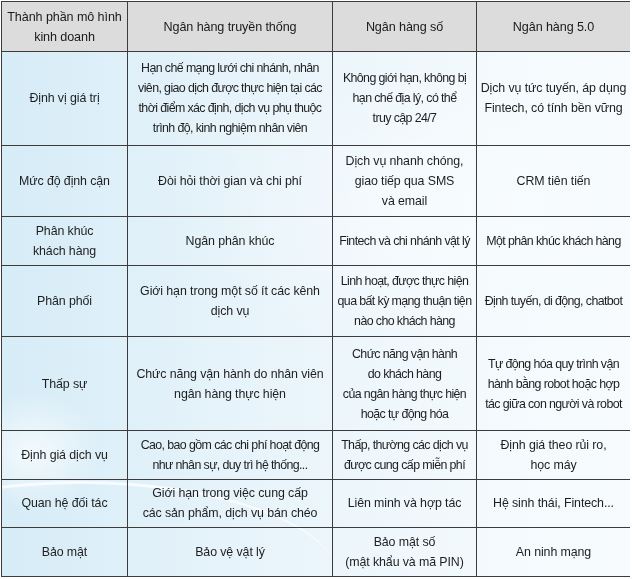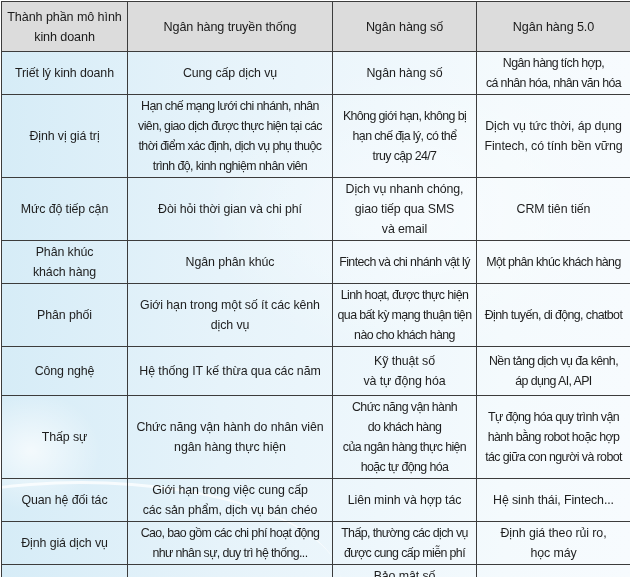--- a/index.html
+++ b/index.html
@@ -78,41 +78,34 @@
     <thead>
       <tr style="height:50px;">
         <th>Thành phần mô hình
 kinh doanh</th>
         <th>Ngân hàng truyền thống</th>
         <th>Ngân hàng số</th>
         <th>Ngân hàng 5.0</th>
       </tr>
     </thead>
     <tbody>
-      <tr style="height:40px;">
-        <td>Triết lý kinh doanh</td>
-        <td>Cung cấp dịch vụ</td>
-        <td>Ngân hàng số</td>
-        <td class="condensed">Ngân hàng tích hợp,
-cá nhân hóa, nhân văn hóa</td>
-      </tr>
       <tr style="height:80px;">
         <td>Định vị giá trị</td>
         <td class="condensed">Hạn chế mạng lưới chi nhánh, nhân
 viên, giao dịch được thực hiện tại các
 thời điểm xác định, dịch vụ phụ thuộc
 trình độ, kinh nghiệm nhân viên</td>
         <td class="condensed">Không giới hạn, không bị
 hạn chế địa lý, có thể
 truy cập 24/7</td>
-        <td>Dịch vụ tức thời, áp dụng
+        <td>Dịch vụ tức tuyến, áp dụng
 Fintech, có tính bền vững</td>
       </tr>
       <tr style="height:61px;">
-        <td>Mức độ tiếp cận</td>
+        <td>Mức độ định cận</td>
         <td>Đòi hỏi thời gian và chi phí</td>
         <td>Dịch vụ nhanh chóng,
 giao tiếp qua SMS
 và email</td>
         <td>CRM tiên tiến</td>
       </tr>
       <tr style="height:40px;padding-left:38px;">
         <td>Phân khúc
 khách hàng</td>
         <td>Ngân phân khúc</td>
@@ -121,55 +114,47 @@
       </tr>
       <tr style="height:62px;">
         <td>Phân phối</td>
         <td>Giới hạn trong một số ít các kênh
 dịch vụ</td>
         <td class="condensed">Linh hoạt, được thực hiện
 qua bất kỳ mạng thuận tiện
 nào cho khách hàng</td>
         <td class="condensed">Định tuyến, di động, chatbot</td>
       </tr>
-      <tr style="height:49px;">
-        <td>Công nghệ</td>
-        <td>Hệ thống IT kế thừa qua các năm</td>
-        <td>Kỹ thuật số
-và tự động hóa</td>
-        <td class="condensed">Nền tảng dịch vụ đa kênh,
-áp dụng AI, API</td>
-      </tr>
       <tr style="height:71px;">
         <td>Thấp sự</td>
         <td>Chức năng vận hành do nhân viên
 ngân hàng thực hiện</td>
         <td class="condensed">Chức năng vận hành
 do khách hàng
 của ngân hàng thực hiện
 hoặc tự động hóa</td>
         <td class="condensed">Tự động hóa quy trình vận
 hành bằng robot hoặc hợp
 tác giữa con người và robot</td>
       </tr>
       <tr style="height:41px;">
-        <td>Quan hệ đối tác</td>
-        <td>Giới hạn trong việc cung cấp
-các sản phẩm, dịch vụ bán chéo</td>
-        <td>Liên minh và hợp tác</td>
-        <td>Hệ sinh thái, Fintech...</td>
-      </tr>
-      <tr style="height:41px;">
         <td>Định giá dịch vụ</td>
         <td class="condensed">Cao, bao gồm các chi phí hoạt động
 như nhân sự, duy trì hệ thống...</td>
         <td class="condensed">Thấp, thường các dịch vụ
 được cung cấp miễn phí</td>
         <td>Định giá theo rủi ro,
 học máy</td>
+      </tr>
+      <tr style="height:41px;">
+        <td>Quan hệ đối tác</td>
+        <td>Giới hạn trong việc cung cấp
+các sản phẩm, dịch vụ bán chéo</td>
+        <td>Liên minh và hợp tác</td>
+        <td>Hệ sinh thái, Fintech...</td>
       </tr>
       <tr style="height:40px;">
         <td>Bảo mật</td>
         <td>Bảo vệ vật lý</td>
         <td>Bảo mật số
 (mật khẩu và mã PIN)</td>
         <td>An ninh mạng</td>
       </tr>
     </tbody>
   </table>

